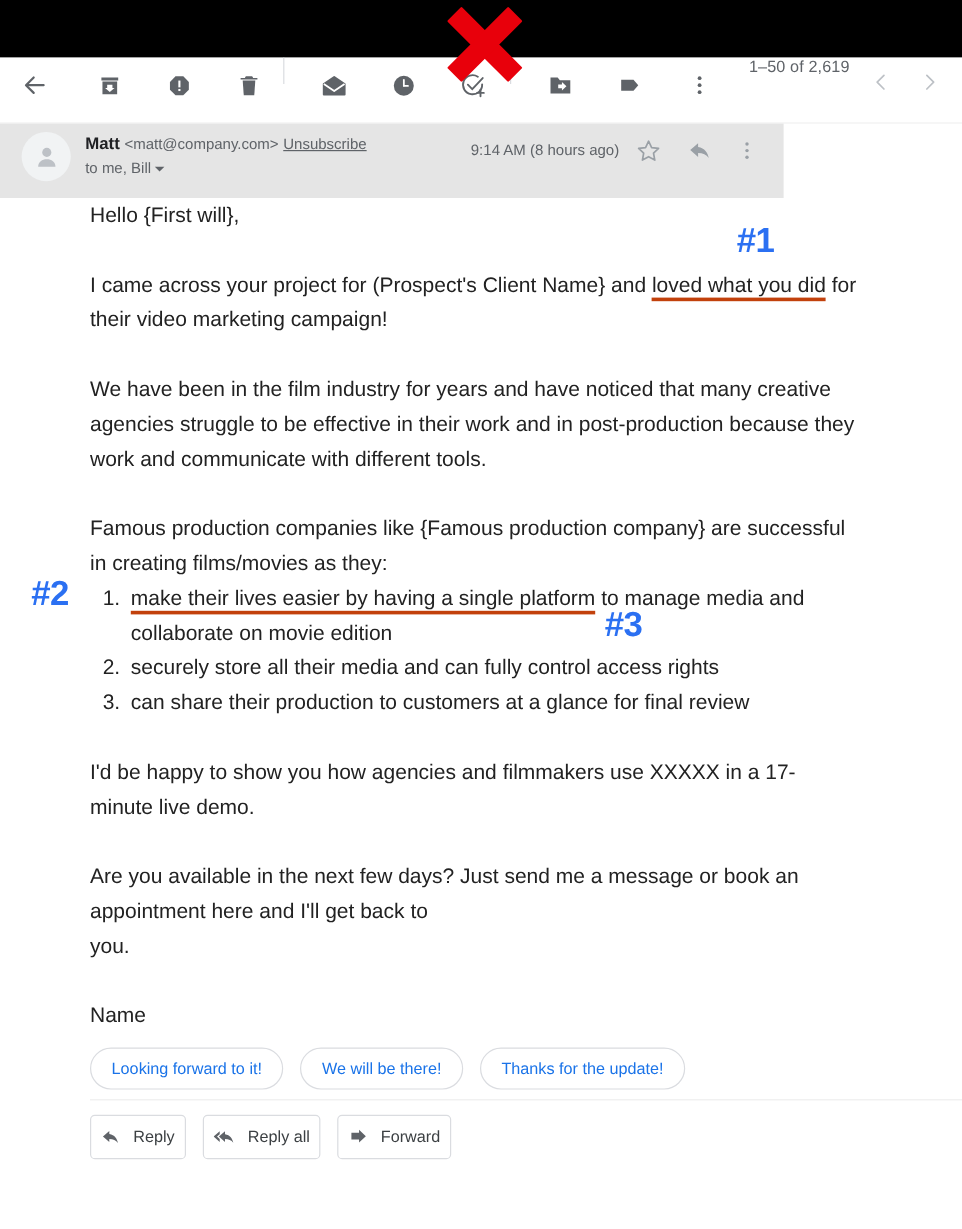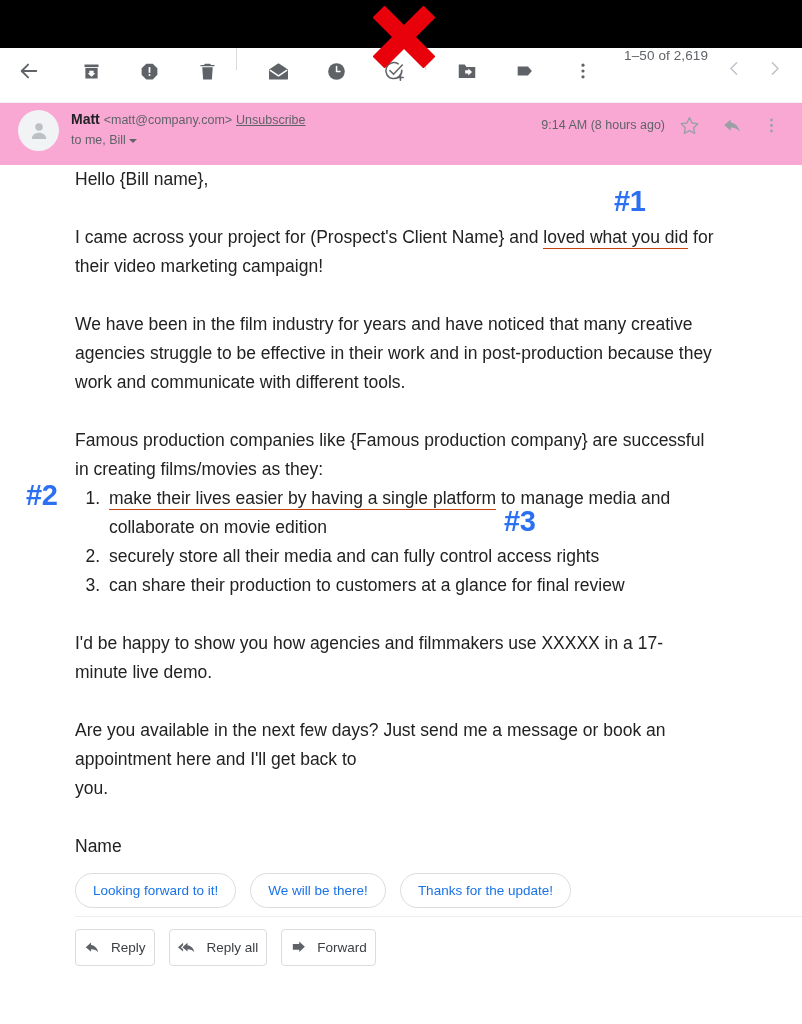--- a/index.html
+++ b/index.html
@@ -79,22 +79,22 @@
     background: #e8000b;
     border-radius: 1px;
   }
   .red-x span.a { transform: translate(-50%,-50%) rotate(45deg); }
   .red-x span.b { transform: translate(-50%,-50%) rotate(-45deg); }
 
   
   .msg-head {
     position: absolute;
     top: 103px; left: 0;
-    width: 802px; height: 62px;
-    background: #f9a8d4;
+    width: 653px; height: 62px;
+    background: #e5e5e5;
   }
   .avatar {
     position: absolute;
     left: 18px; top: 7px;
     width: 41px; height: 41px;
     border-radius: 50%;
     background: #f1f3f4;
     display: flex; align-items: center; justify-content: center;
   }
   .avatar svg { display:block; }
@@ -162,21 +162,21 @@
     margin: 0 0 29px 0;
     padding: 0 88px 0 75px;
   }
   .mail-body p.tight { margin-bottom: 0; margin-top: 16px; }
   .mail-body ol {
     margin: 0 0 29px 0;
     padding: 0 88px 0 105px;
   }
   .mail-body ol li { margin: 0; padding-left: 4px; }
   .uline {
-    border-bottom: 1px solid #c2410c;
+    border-bottom: 3px solid #c2410c;
     padding-bottom: 1px;
   }
 
   
   .anno {
     position: absolute;
     color: #2b70f2;
     font-weight: bold;
     font-size: 29px;
     line-height: 1;
@@ -380,21 +380,21 @@
       <circle cx="12" cy="5" r="1.8"></circle>
         <circle cx="12" cy="12" r="1.8"></circle>
         <circle cx="12" cy="19" r="1.8"></circle>
     </svg>
   </div>
 </div>
 
 <div class="mail-body">
 
   <p>
-    <span>Hello {Bill name},</span>
+    <span>Hello {First will},</span>
   </p>
 
   <p>
     <span>I came across your project for (Prospect's Client Name} and </span><span class="uline">loved what you did</span><span> for their video marketing campaign!</span>
   </p>
 
   <p>We have been in the film industry for years and have noticed that many creative agencies struggle to be effective in their work and in post-production because they work and communicate with different tools.</p>
 
   <p class="tight">Famous production companies like {Famous production company} are successful in creating films/movies as they:</p>
 

